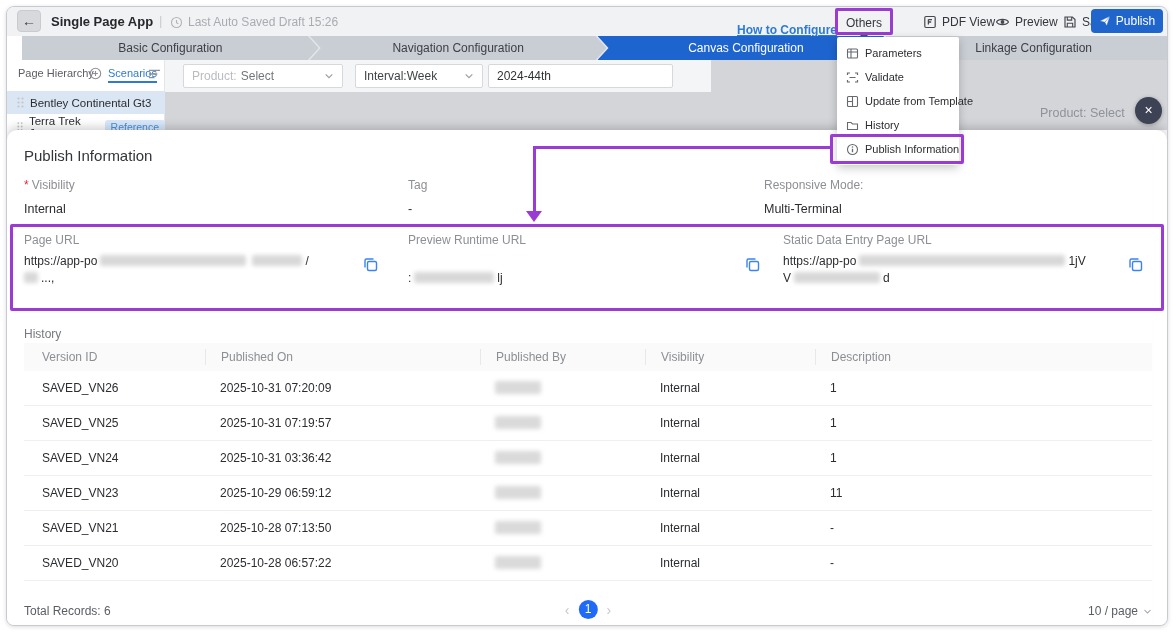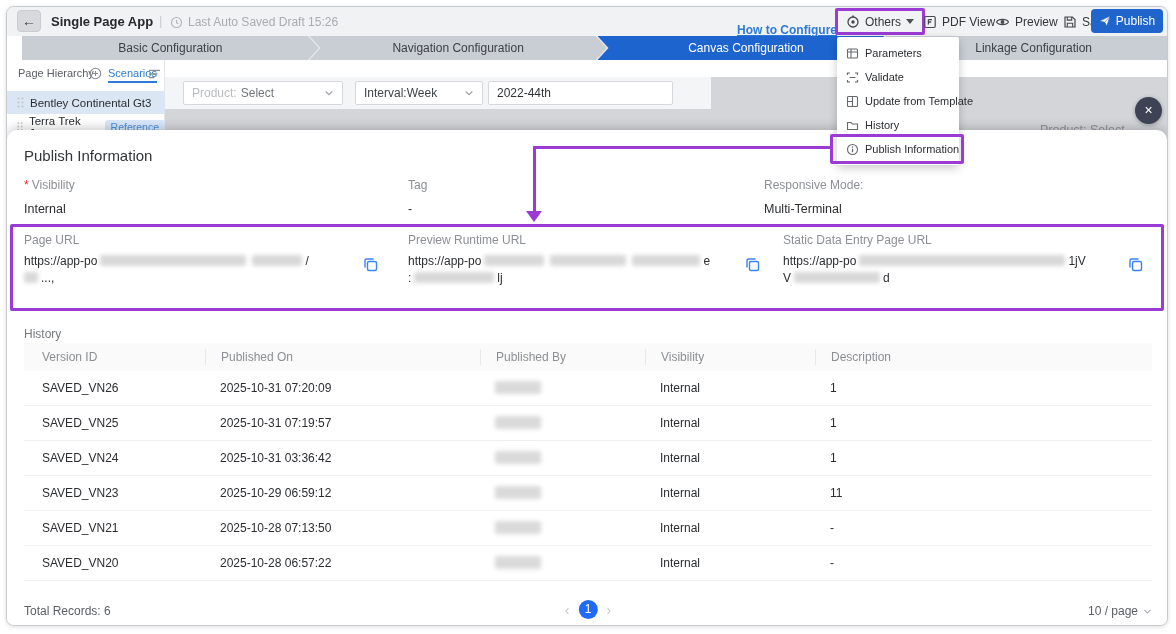--- a/index.html
+++ b/index.html
@@ -7,34 +7,34 @@
   .frame{position:absolute;left:6px;top:6px;width:1162px;height:620px;border:1px solid #c7cacf;border-radius:8px;background:#fff;box-shadow:0 1px 4px rgba(0,0,0,.14);overflow:hidden;}
 
   
   .topbar{position:absolute;left:0;top:0;width:1160px;height:29px;background:#f1f2f4;}
   .backbtn{position:absolute;left:10px;top:3px;width:24px;height:22px;background:#d7d9dc;border:1px solid #c9cbce;border-radius:4px;color:#3c3f44;font-size:14px;line-height:20px;text-align:center;cursor:pointer;}
   .apptitle{position:absolute;left:44px;top:7px;font-size:13px;font-weight:bold;color:#26282c;}
   .tbar-div{position:absolute;left:152px;top:6px;color:#c9cbce;font-size:13px;}
   .autosave{position:absolute;left:163px;top:8px;font-size:12px;color:#a9abb0;display:flex;align-items:center;gap:5px;}
   .howto{position:absolute;left:730px;top:8px;font-size:12px;font-weight:bold;color:#2d7bd4;text-decoration:underline;cursor:pointer;margin-top:8px;}
   .tb-item{position:absolute;top:0;height:29px;display:flex;align-items:center;gap:5px;font-size:12px;color:#33363b;cursor:pointer;}
-  .others-annot{position:absolute;left:828px;top:1px;height:27px;display:flex;align-items:center;gap:5px;padding:0 8px;border:3px solid var(--purple);border-radius:2px;font-size:12px;color:#33363b;cursor:pointer;background:transparent;}
+  .others-annot{position:absolute;left:828px;top:1px;height:27px;display:flex;align-items:center;gap:5px;padding:0 8px;border:3px solid var(--purple);border-radius:2px;font-size:12px;color:#33363b;cursor:pointer;background:transparent;flex-direction:column;}
   .caret-dn{width:0;height:0;border-left:4px solid transparent;border-right:4px solid transparent;border-top:5px solid #4d5156;}
   .publishbtn{position:absolute;left:1084px;top:2px;width:72px;height:24px;background:#2065cb;border-radius:4px;color:#fff;font-size:12px;display:flex;align-items:center;justify-content:center;gap:5px;cursor:pointer;}
 
   
   .stepbar{position:absolute;left:15px;top:29px;width:1160px;height:24px;background:#e3e5e9;display:flex;}
   .step{flex:1;height:24px;line-height:24px;text-align:center;font-size:12px;color:#3c3f45;background:#c9cdd4;cursor:pointer;}
   .step + .step{margin-left:-9px;clip-path:polygon(0 0,calc(100% - 11px) 0,100% 50%,calc(100% - 11px) 100%,0 100%,11px 50%);}
   .step:first-child{clip-path:polygon(0 0,calc(100% - 11px) 0,100% 50%,calc(100% - 11px) 100%,0 100%);}
   .step:last-child{clip-path:polygon(0 0,100% 0,100% 100%,0 100%,11px 50%);}
   .step.active{background:#1d64cf;color:#fff;}
 
   
-  .graywrap{position:absolute;left:158px;top:70px;width:1002px;height:70px;background:#d3d5d9;}
+  .graywrap{position:absolute;left:158px;top:53px;width:1002px;height:70px;background:#d3d5d9;}
   .filterpanel{position:absolute;left:0px;top:0px;width:546px;height:32px;background:#f4f5f7;}
   .ctrl{position:absolute;top:4px;height:24px;background:#fff;border:1px solid #d6d8db;border-radius:2px;font-size:12px;display:flex;align-items:center;padding:0 8px;gap:4px;}
   .bg-product{position:absolute;left:875px;top:46px;font-size:12.5px;color:#8f929b;}
   .closebtn{position:absolute;left:1128px;top:90px;width:27px;height:27px;border-radius:50%;background:#3d4254;color:#fff;font-size:14px;line-height:26px;text-align:center;z-index:15;cursor:pointer;box-shadow:0 1px 4px rgba(0,0,0,.3);}
 
   
   .sidebar{position:absolute;left:0;top:53px;width:158px;height:70px;background:#fff;border-right:1px solid #e4e5e8;}
   .sb-head{position:absolute;left:0;top:4px;width:158px;height:20px;font-size:11px;color:#5a5d63;}
   .sb-ph{position:absolute;left:11px;top:3px;}
   .sb-plus{position:absolute;left:82px;top:3px;}
@@ -172,21 +172,21 @@
     </div>
 
     <div class="ctrl" style="left:190px;width:128px;color:#3f4347;">
       <span>Interval:Week</span>
       <svg class="ic" style="margin-left:auto;" width="10" height="10" viewBox="0 0 12 12">
           <polyline points="2,4 6,8 10,4" fill="none" stroke="#9aa0a6" stroke-width="1.4"></polyline>
         </svg>
     </div>
 
     <div class="ctrl" style="left:323px;width:185px;color:#303336;">
-      <span>2022-44th</span>
+      <span>2024-44th</span>
     </div>
 
     <div class="bg-product">Product: Select</div>
   </div>
 
   <div class="sidebar">
     <div class="sb-head">
       <span class="sb-ph">Page Hierarchy</span>
       <svg class="sb-plus ic" width="13" height="13" viewBox="0 0 14 14">
           <circle cx="7" cy="7" r="5.6" fill="none" stroke="#8c8f94" stroke-width="1.2"></circle>
@@ -240,21 +240,20 @@
 
     <div class="url-label" style="left:17px;">Page URL</div>
     <div class="url-line1" style="left:17px;"><span>https://app-po</span><span class="blur" style="width:146px"></span><span class="blur" style="width:50px"></span><span>/</span></div>
     <div class="url-line2" style="left:17px;"><span></span><span class="blur" style="width:14px;margin-left:0;"></span><span>...,</span></div>
     <svg class="copyic" style="left:356px;" width="15" height="15" viewBox="0 0 15 15">
         <rect x="4.5" y="4.5" width="9" height="9" rx="1.5" fill="none" stroke="#3b82f6" stroke-width="1.4"></rect>
         <path d="M10.5 2 H3.5 A1.5 1.5 0 0 0 2 3.5 V10.5" fill="none" stroke="#3b82f6" stroke-width="1.4"></path>
       </svg>
 
     <div class="url-label" style="left:401px;">Preview Runtime URL</div>
-    <div class="url-line1" style="left:401px;"><span>https://app-po</span><span class="blur" style="width:60px"></span><span class="blur" style="width:76px"></span><span class="blur" style="width:68px"></span><span>e</span></div>
     <div class="url-line2" style="left:401px;"><span>:</span><span class="blur" style="width:80px"></span><span>lj</span></div>
     <svg class="copyic" style="left:738px;" width="15" height="15" viewBox="0 0 15 15">
         <rect x="4.5" y="4.5" width="9" height="9" rx="1.5" fill="none" stroke="#3b82f6" stroke-width="1.4"></rect>
         <path d="M10.5 2 H3.5 A1.5 1.5 0 0 0 2 3.5 V10.5" fill="none" stroke="#3b82f6" stroke-width="1.4"></path>
       </svg>
 
     <div class="url-label" style="left:776px;">Static Data Entry Page URL</div>
     <div class="url-line1" style="left:776px;"><span>https://app-po</span><span class="blur" style="width:206px"></span><span>1jV</span></div>
     <div class="url-line2" style="left:776px;"><span>V</span><span class="blur" style="width:86px"></span><span>d</span></div>
     <svg class="copyic" style="left:1121px;" width="15" height="15" viewBox="0 0 15 15">

